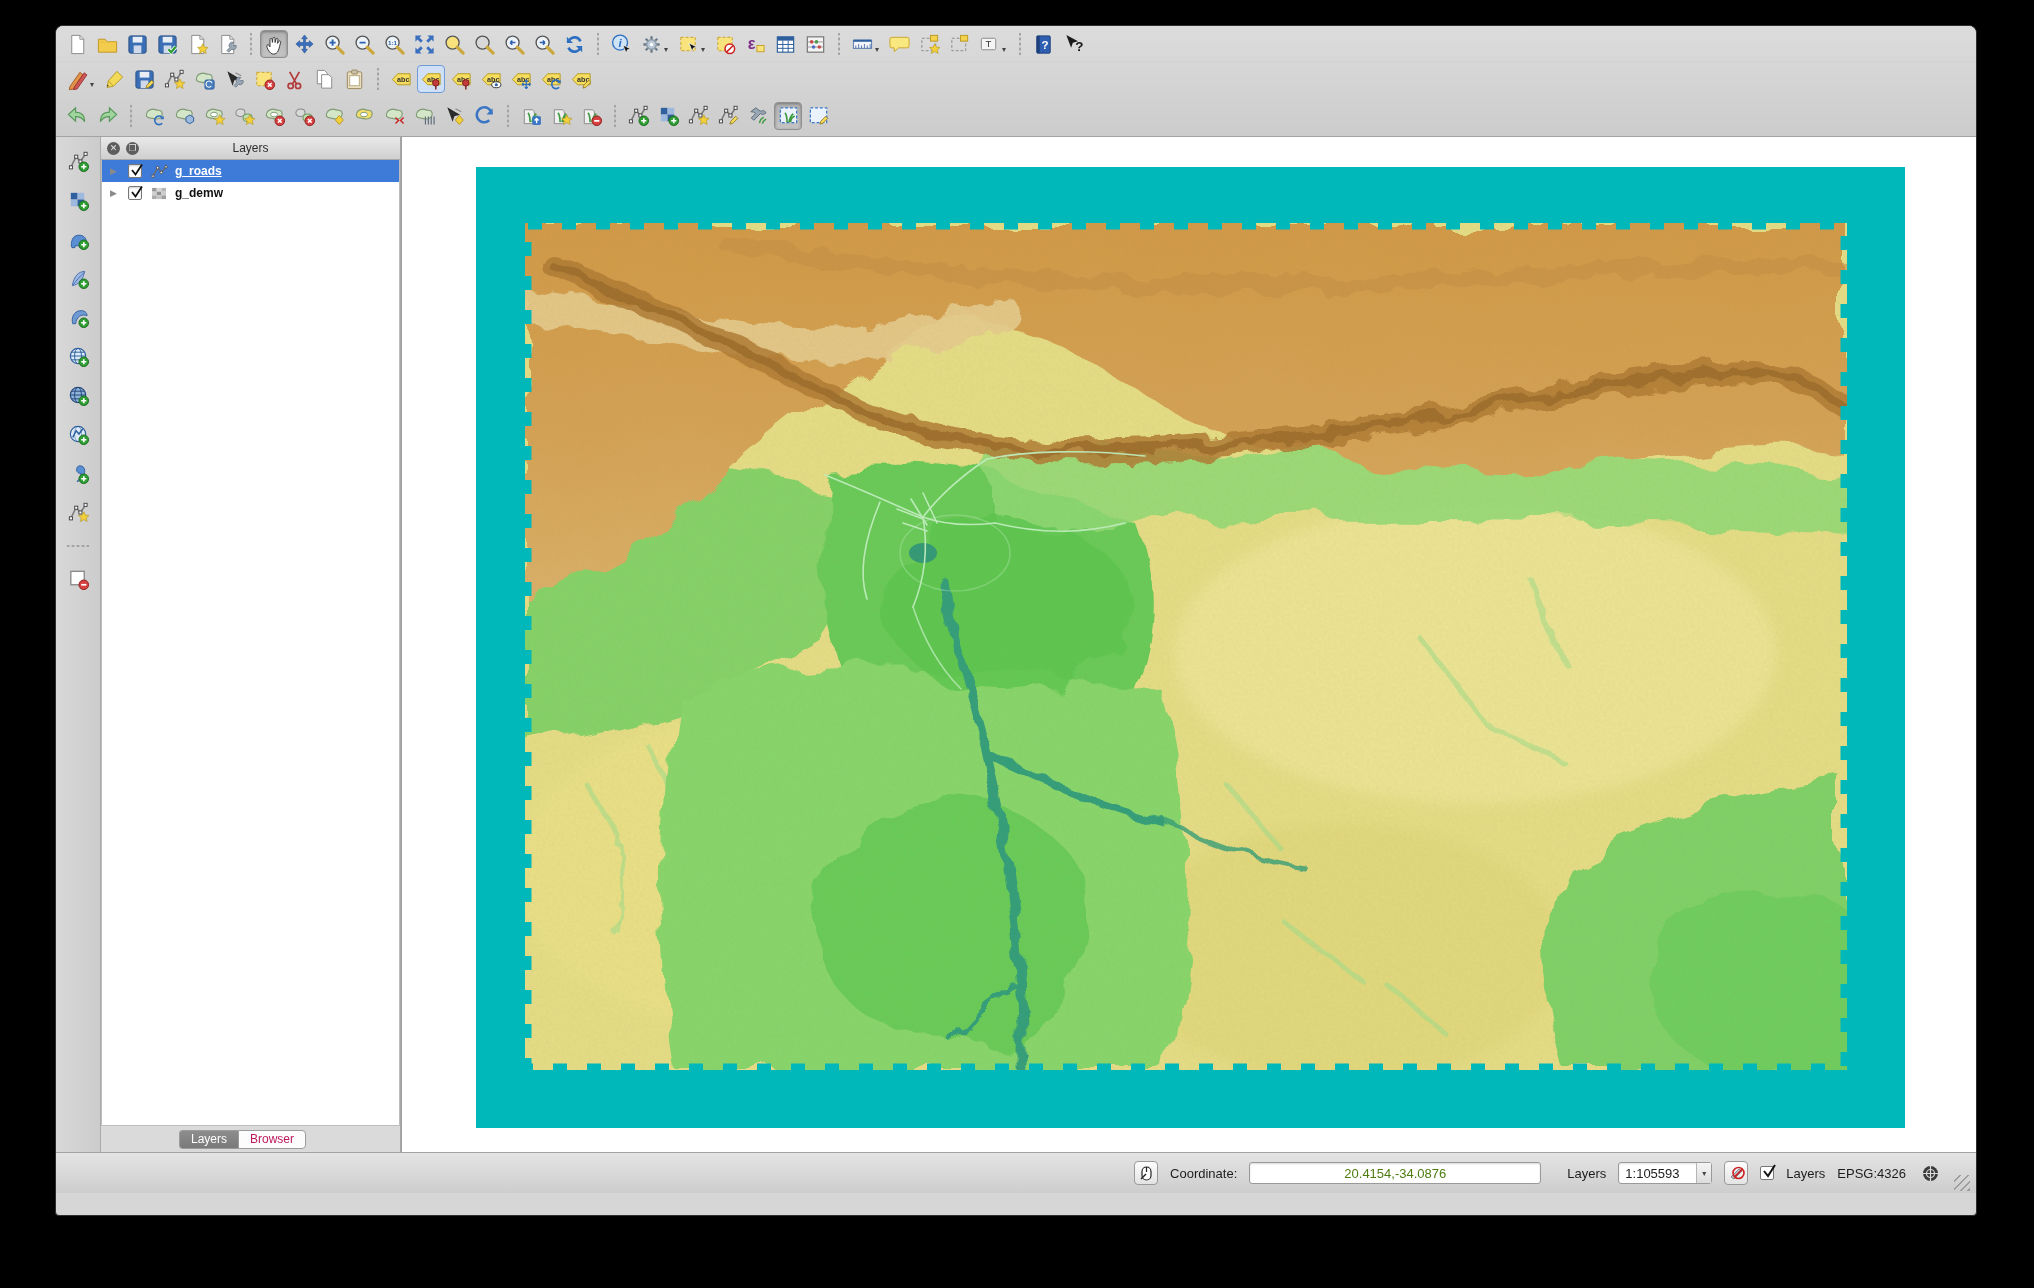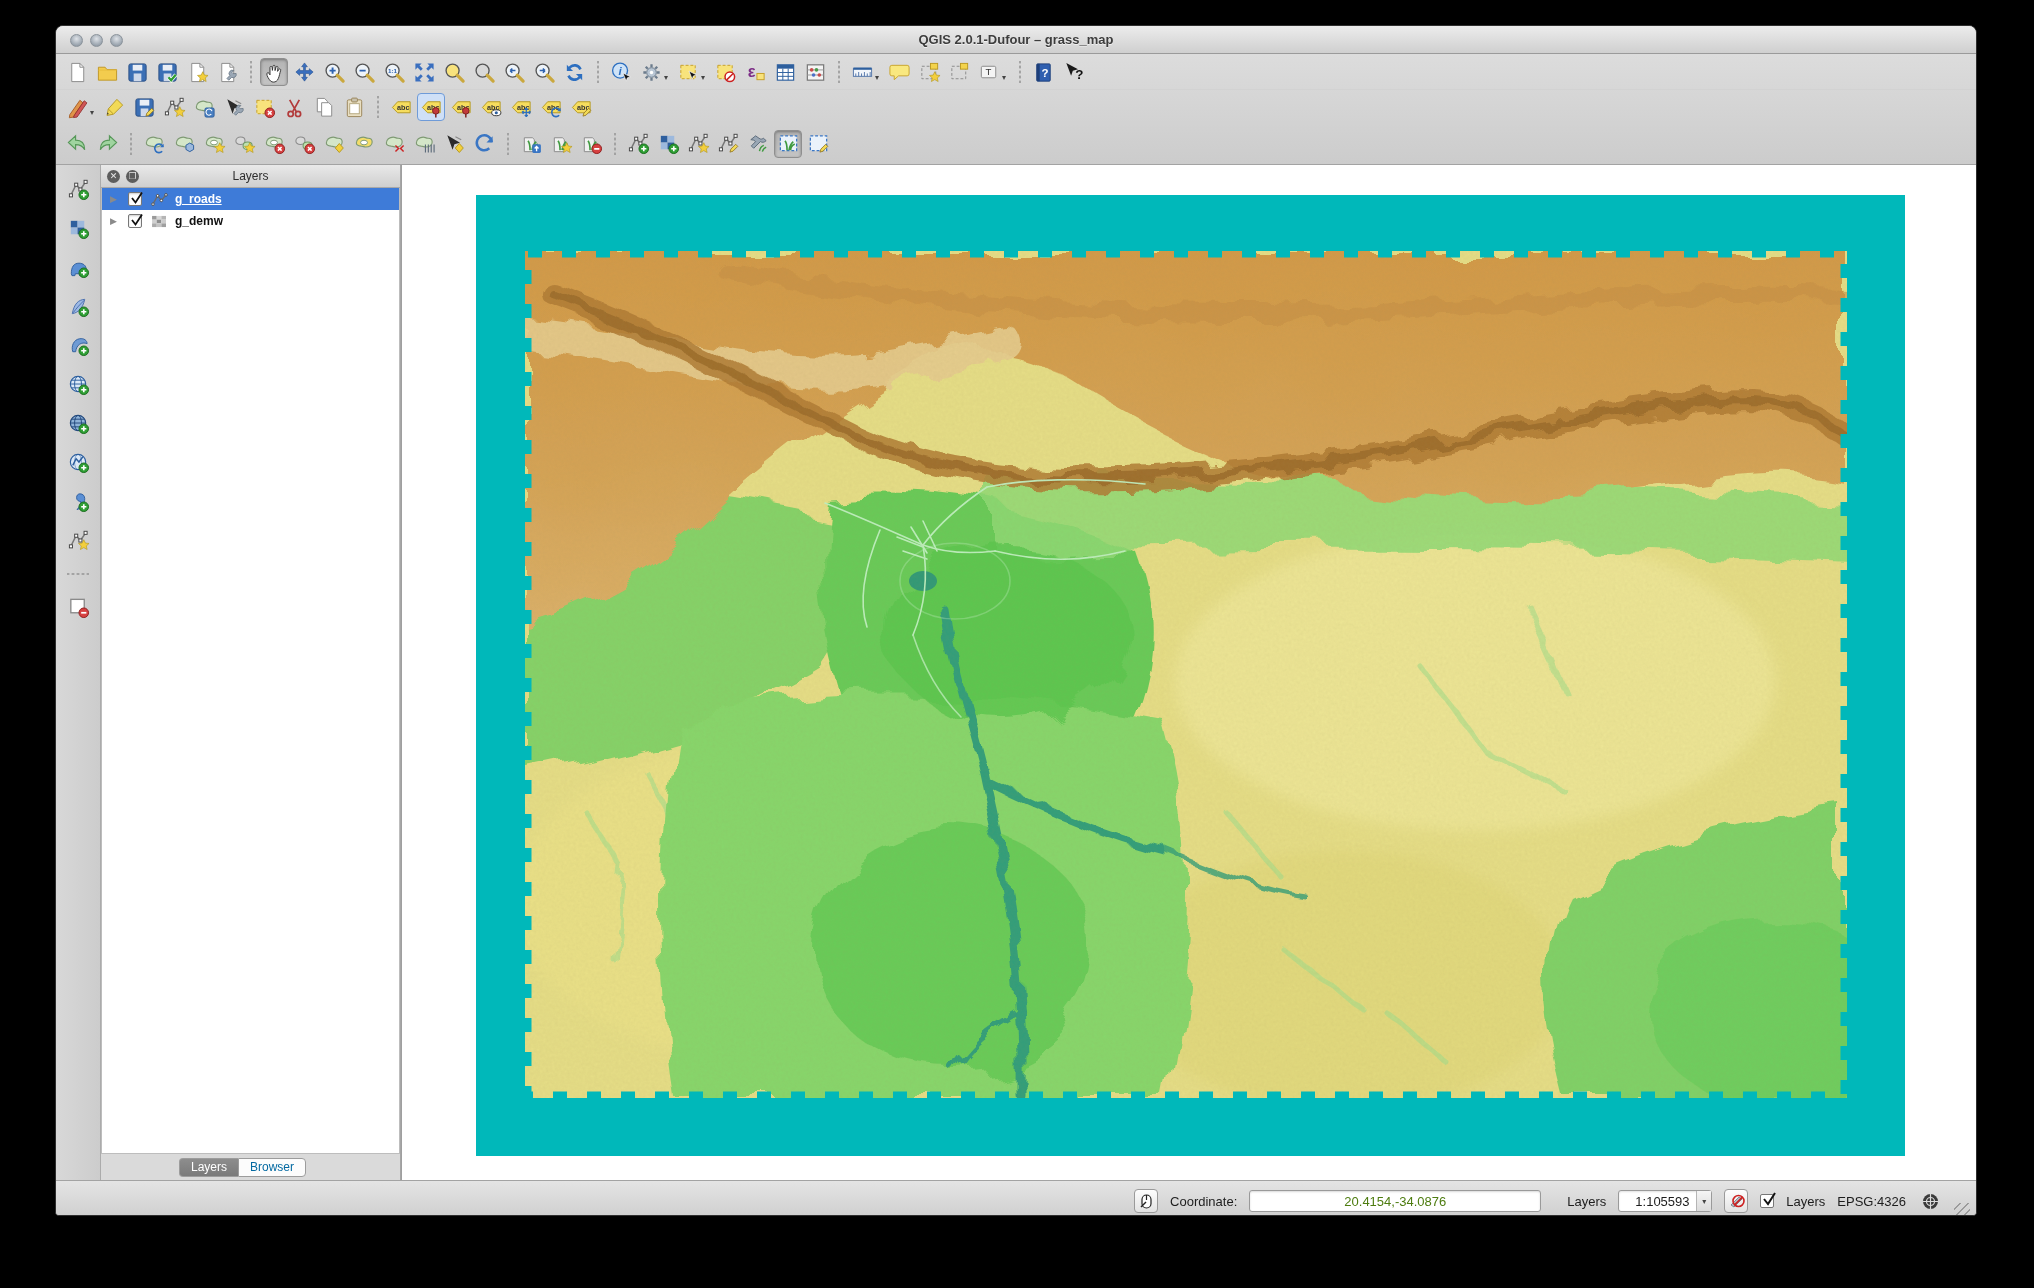--- a/index.html
+++ b/index.html
@@ -52,58 +52,52 @@
   .lrow .tri{width:10px;margin-left:8px;font-size:9px;color:#8a8a8a;}
   .lrow .cb{width:14px;height:14px;background:#fff;border:1px solid #777;border-radius:2px;
     margin-left:8px;position:relative;box-shadow:inset 0 1px 2px rgba(0,0,0,.2);}
   .lrow .cb svg{position:absolute;left:0px;top:-3px;width:16px;height:16px;}
   .lrow .licon{width:18px;height:14px;margin-left:9px;display:flex;align-items:center;}
   .lrow .lname{margin-left:6px;font-weight:bold;}
   .lrow.sel .lname{color:#ffffff;text-decoration:underline;}
   .dtabs{height:26px;display:flex;align-items:center;padding-left:78px;gap:0;background:#dadada;}
   .dtab{height:19px;line-height:17px;padding:0 11px;font-size:12px;border:1px solid #9c9c9c;}
   .dtab.on{background:linear-gradient(#8d8d8d,#7a7a7a);color:#fff;border-radius:4px 0 0 4px;border-right:none;}
-  .dtab.off{background:#fcfcfc;color:#0369a1;border-radius:0 4px 4px 0;}
+  .dtab.off{background:#fcfcfc;color:#be185d;border-radius:0 4px 4px 0;}
   
   .canvas{flex:1;position:relative;background:#fff;border-left:1px solid #9f9f9f;overflow:hidden;}
   .teal{position:absolute;left:74px;top:30px;width:1429px;height:961px;background:var(--teal);}
   .demwrap{position:absolute;left:49px;top:56px;width:1322px;height:847px;}
   .demwrap svg{position:absolute;inset:0;width:100%;height:100%;}
   
   .statusbar{height:41px;background:linear-gradient(#e4e4e4,#cdcdcd);border-top:1px solid #a3a3a3;
     display:flex;align-items:center;font-size:13px;color:#1d1d1d;padding:0 6px 0 12px;gap:12px;}
   .sb-spacer{flex:1;}
   .sb-iconbtn{width:24px;height:24px;border:1px solid #9a9a9a;border-radius:4px;
     background:linear-gradient(#fdfdfd,#e3e3e3);display:flex;align-items:center;justify-content:center;padding:0;}
   .sb-iconbtn svg{width:17px;height:17px;}
   .sb-input{width:292px;height:22px;border:1px solid #9a9a9a;border-radius:3px;background:#fff;
     text-align:center;font-size:13px;color:#4d7c0f;box-shadow:inset 0 1px 2px rgba(0,0,0,.15);}
   .sb-combo{width:94px;height:22px;border:1px solid #9a9a9a;border-radius:3px;background:#fff;
     display:flex;align-items:center;box-shadow:inset 0 1px 2px rgba(0,0,0,.12);}
-  .sb-combo .cv{flex:1;padding-left:16px;font-size:13px;}
+  .sb-combo .cv{flex:1;padding-left:6px;font-size:13px;}
   .sb-combo .ca{width:15px;height:100%;border-left:1px solid #b5b5b5;font-size:8px;color:#444;
     display:flex;align-items:center;justify-content:center;background:linear-gradient(#f5f5f5,#dcdcdc);}
   .sb-check{width:14px;height:14px;background:#fff;border:1px solid #777;border-radius:2px;position:relative;}
   .sb-check svg{position:absolute;left:0;top:-4px;width:17px;height:17px;}
   .grip{width:16px;height:16px;align-self:flex-end;margin-bottom:2px;
     background:repeating-linear-gradient(135deg,transparent 0 4px,#9b9b9b 4px 5.5px);}
   .lbl{white-space:nowrap;}
 </style>
 </head>
 <body>
 
 <div class="stage">
   <div class="window">
 
-    <div class="titlebar">
-      <span class="tl c1"></span>
-      <span class="tl c2"></span>
-      <span class="tl c3"></span>
-      <div class="wtitle">QGIS 2.0.1-Dufour – grass_map</div>
-    </div>
 
     <div class="toolbars">
       <div class="trow" id="trow1">
           <button class="tb">
             <svg viewBox="0 0 24 24" class="ticon">
               <path d="M6 2.5h8.5l4 4V21.5H6z" fill="#fff" stroke="#8a8a8a"></path>
               <path d="M14.5 2.5v4h4" fill="none" stroke="#8a8a8a"></path>
             </svg>
           </button>
           <button class="tb">

